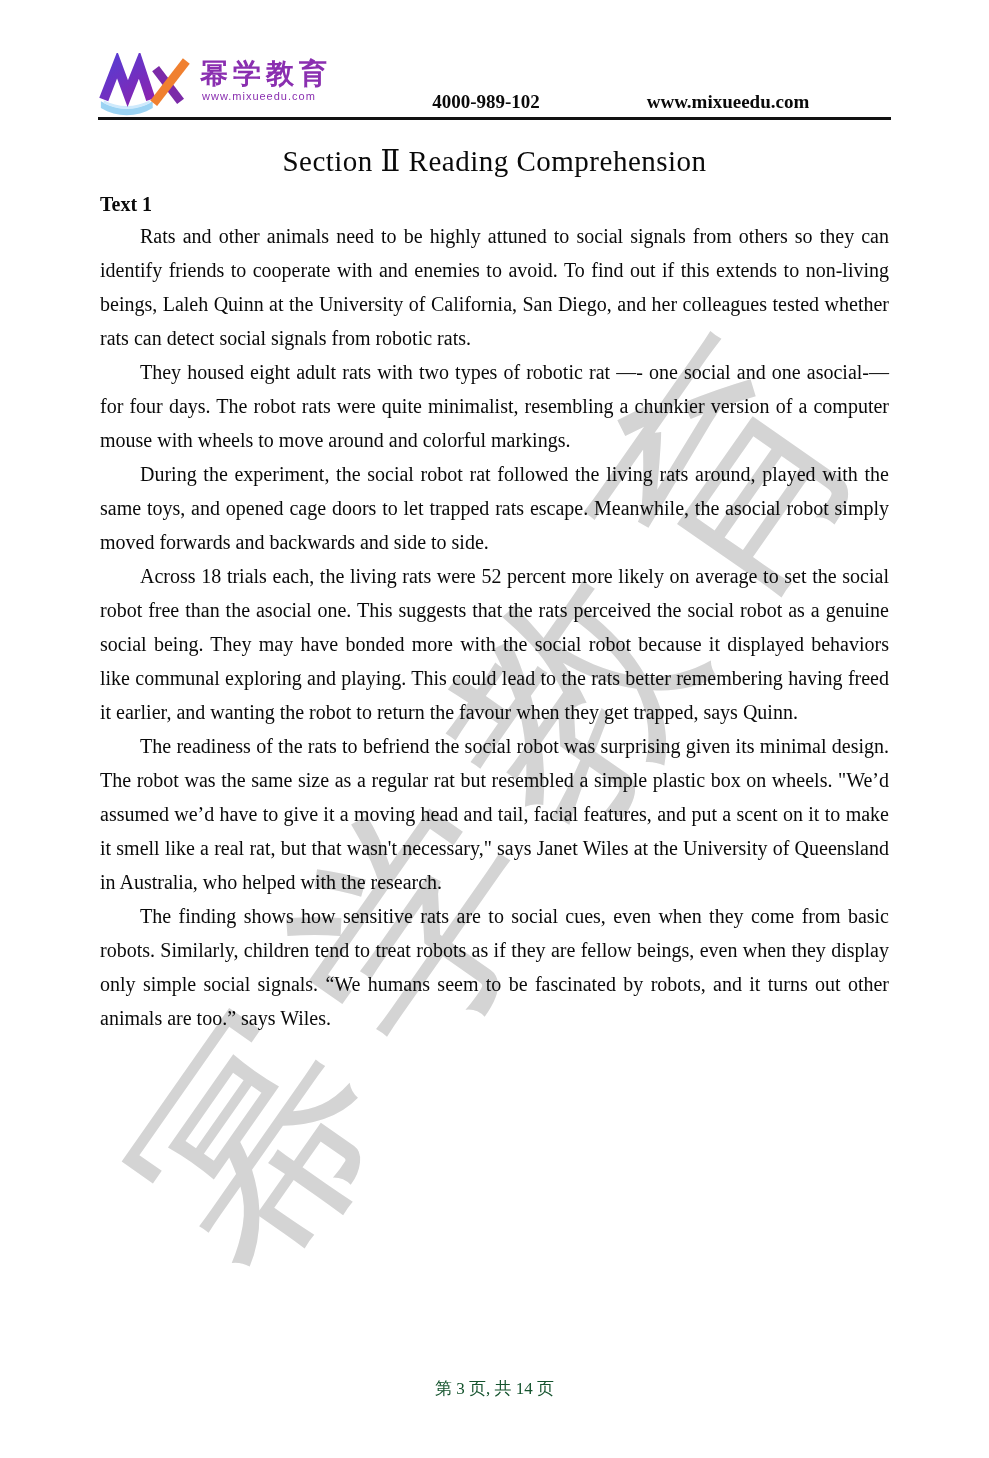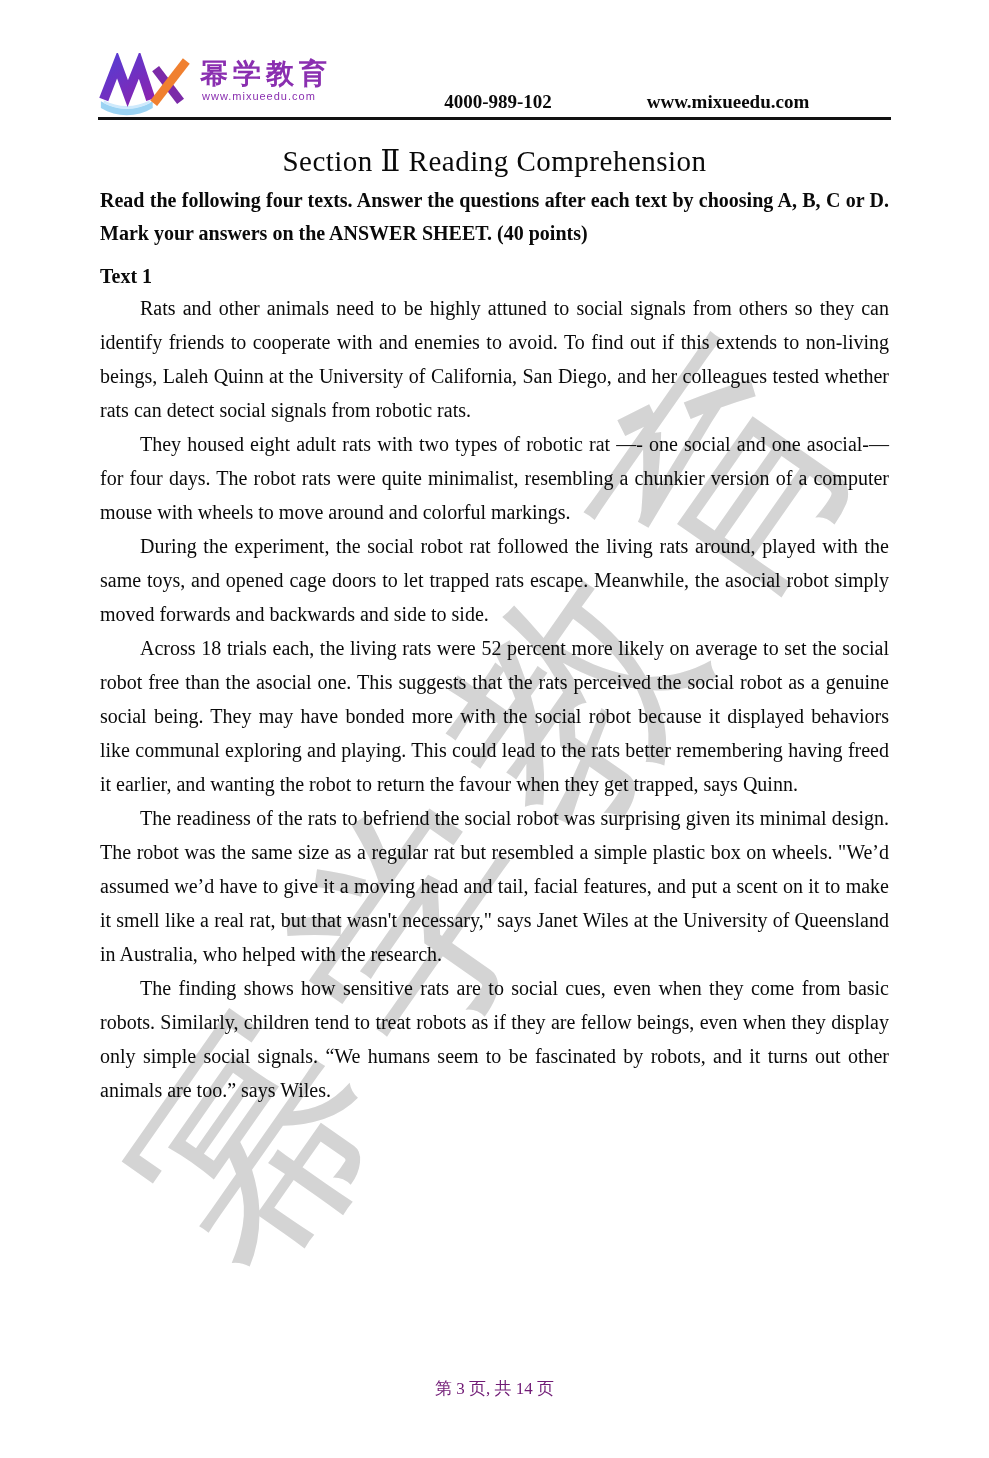--- a/index.html
+++ b/index.html
@@ -48,21 +48,21 @@
   }
   .brand-url{
     font-size:11px;color:#8a2fb0;letter-spacing:1px;
     font-family:"Liberation Sans","DejaVu Sans",sans-serif;
     margin-top:1px;padding-left:2px;
   }
   .hdr-phone,.hdr-site{
     position:absolute;bottom:4px;width:210px;text-align:center;
     font-weight:bold;font-size:19px;color:#0a0a0a;
   }
-  .hdr-phone{left:295px;}
+  .hdr-phone{left:283px;}
   .hdr-site{left:525px;}
   
   .content{
     position:relative;z-index:1;
     margin:0 100px;
   }
   .doc-title{
     margin:24px 0 0 0;
     text-align:center;
     font-size:29px;font-weight:normal;
@@ -92,21 +92,21 @@
     margin:0;
     font-size:20px;font-weight:normal;
     line-height:34px;
     text-align:justify;
     text-indent:40px;
   }
   
   .footer{
     position:absolute;left:0;right:0;bottom:58px;
     text-align:center;
-    font-size:17px;color:#701a75;
+    font-size:17px;color:#14532d;
     z-index:1;
   }
 </style>
 </head>
 <body>
 
 <div class="page">
 
   <div class="watermark">幂学教育</div>
 
@@ -134,21 +134,20 @@
         <div class="brand-cn">幂学教育</div>
         <div class="brand-url">www.mixueedu.com</div>
       </div>
     </div>
     <div class="hdr-phone">4000-989-102</div>
     <div class="hdr-site">www.mixueedu.com</div>
   </header>
 
   <main class="content">
     <h1 class="doc-title">Section Ⅱ Reading Comprehension</h1>
-    <p class="directions-text">Read the following four texts. Answer the questions after each text by choosing A, B, C or D. Mark your answers on the ANSWER SHEET. (40 points)</p>
     <div class="text-label">Text 1</div>
     <p class="body-para">Rats and other animals need to be highly attuned to social signals from others so they can identify friends to cooperate with and enemies to avoid. To find out if this extends to non-living beings, Laleh Quinn at the University of California, San Diego, and her colleagues tested whether rats can detect social signals from robotic rats.</p>
     <p class="body-para">They housed eight adult rats with two types of robotic rat —- one social and one asocial-— for four days. The robot rats were quite minimalist, resembling a chunkier version of a computer mouse with wheels to move around and colorful markings.</p>
     <p class="body-para">During the experiment, the social robot rat followed the living rats around, played with the same toys, and opened cage doors to let trapped rats escape. Meanwhile, the asocial robot simply moved forwards and backwards and side to side.</p>
     <p class="body-para">Across 18 trials each, the living rats were 52 percent more likely on average to set the social robot free than the asocial one. This suggests that the rats perceived the social robot as a genuine social being. They may have bonded more with the social robot because it displayed behaviors like communal exploring and playing. This could lead to the rats better remembering having freed it earlier, and wanting the robot to return the favour when they get trapped, says Quinn.</p>
     <p class="body-para">The readiness of the rats to befriend the social robot was surprising given its minimal design. The robot was the same size as a regular rat but resembled a simple plastic box on wheels. "We’d assumed we’d have to give it a moving head and tail, facial features, and put a scent on it to make it smell like a real rat, but that wasn't necessary," says Janet Wiles at the University of Queensland in Australia, who helped with the research.</p>
     <p class="body-para">The finding shows how sensitive rats are to social cues, even when they come from basic robots. Similarly, children tend to treat robots as if they are fellow beings, even when they display only simple social signals. “We humans seem to be fascinated by robots, and it turns out other animals are too.” says Wiles.</p>
   </main>
 
   <footer class="footer">

